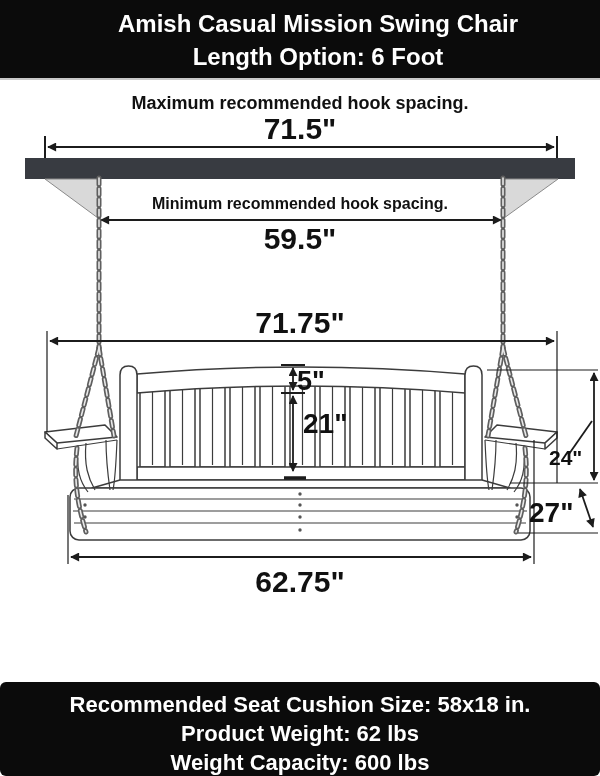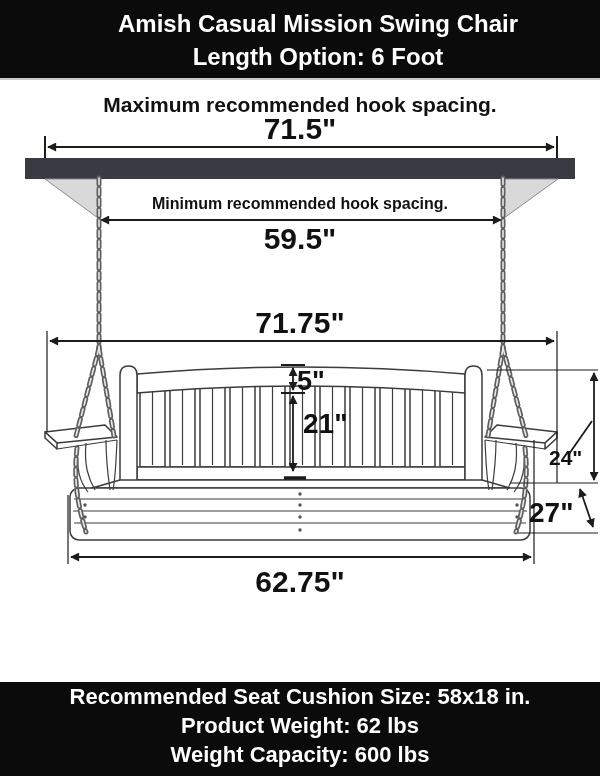--- a/index.html
+++ b/index.html
@@ -1,26 +1,26 @@
 <!DOCTYPE html>
 <html><head>
 <meta charset="utf-8">
 <style>
   html,body{margin:0;padding:0;background:#ffffff;}
   body{width:600px;height:776px;position:relative;font-family:"Liberation Sans","DejaVu Sans",sans-serif;overflow:hidden;}
   .banner{background:#0b0b0b;color:#ffffff;text-align:center;font-weight:bold;}
   #header{height:80px;padding-top:7px;box-sizing:border-box;border-bottom:2px solid #c9c9c9;}
   #header .bline{font-size:24px;line-height:33px;padding-left:36px;}
-  #footer{height:94px;box-sizing:border-box;position:absolute;left:0;right:0;bottom:0;}
+  #footer{height:94px;padding-top:8px;box-sizing:border-box;position:absolute;left:0;right:0;bottom:0;border-radius:6px;}
   #footer .bline{font-size:22px;line-height:29px;}
   #diagram{position:relative;width:600px;height:602px;background:#ffffff;}
   #drawing{position:absolute;left:0;top:0;}
   .lbl{position:absolute;font-weight:bold;color:#111111;white-space:nowrap;}
   .ctr{left:0;right:0;text-align:center;}
-  #lbl-max-label{top:13px;font-size:21px;}
+  #lbl-max-label{top:13px;font-size:18px;}
   #lbl-max-value{top:32px;font-size:30px;}
   #lbl-min-label{top:115px;font-size:16px;}
   #lbl-min-value{top:142px;font-size:30px;}
   #lbl-width{top:226px;font-size:30px;}
   #lbl-5{left:297px;top:286px;font-size:27px;}
   #lbl-21{left:303px;top:328px;font-size:28px;}
   #lbl-24{left:549px;top:366px;font-size:21px;}
   #lbl-27{left:529px;top:417px;font-size:28px;}
   #lbl-base{top:485px;font-size:30px;}
   

